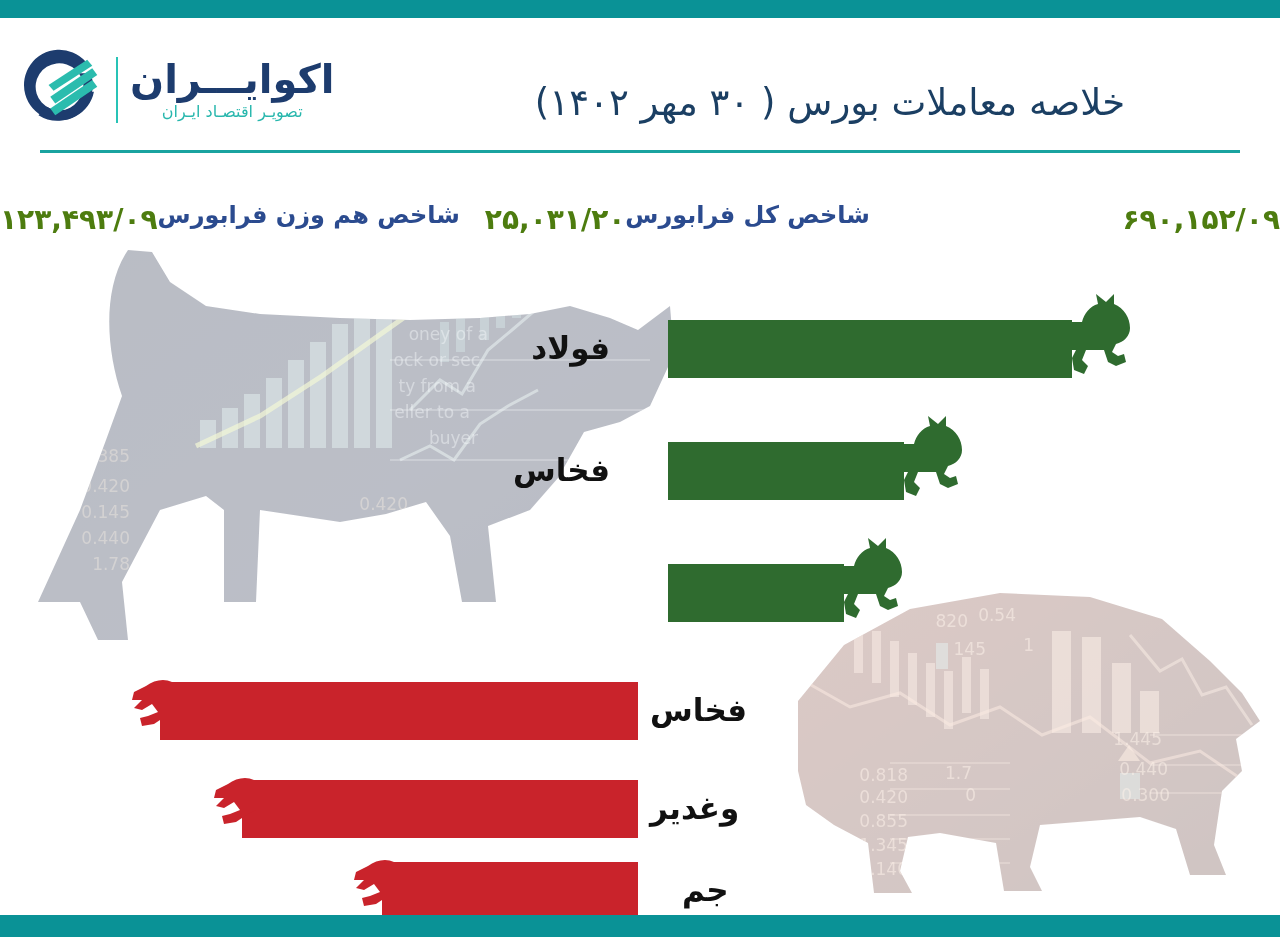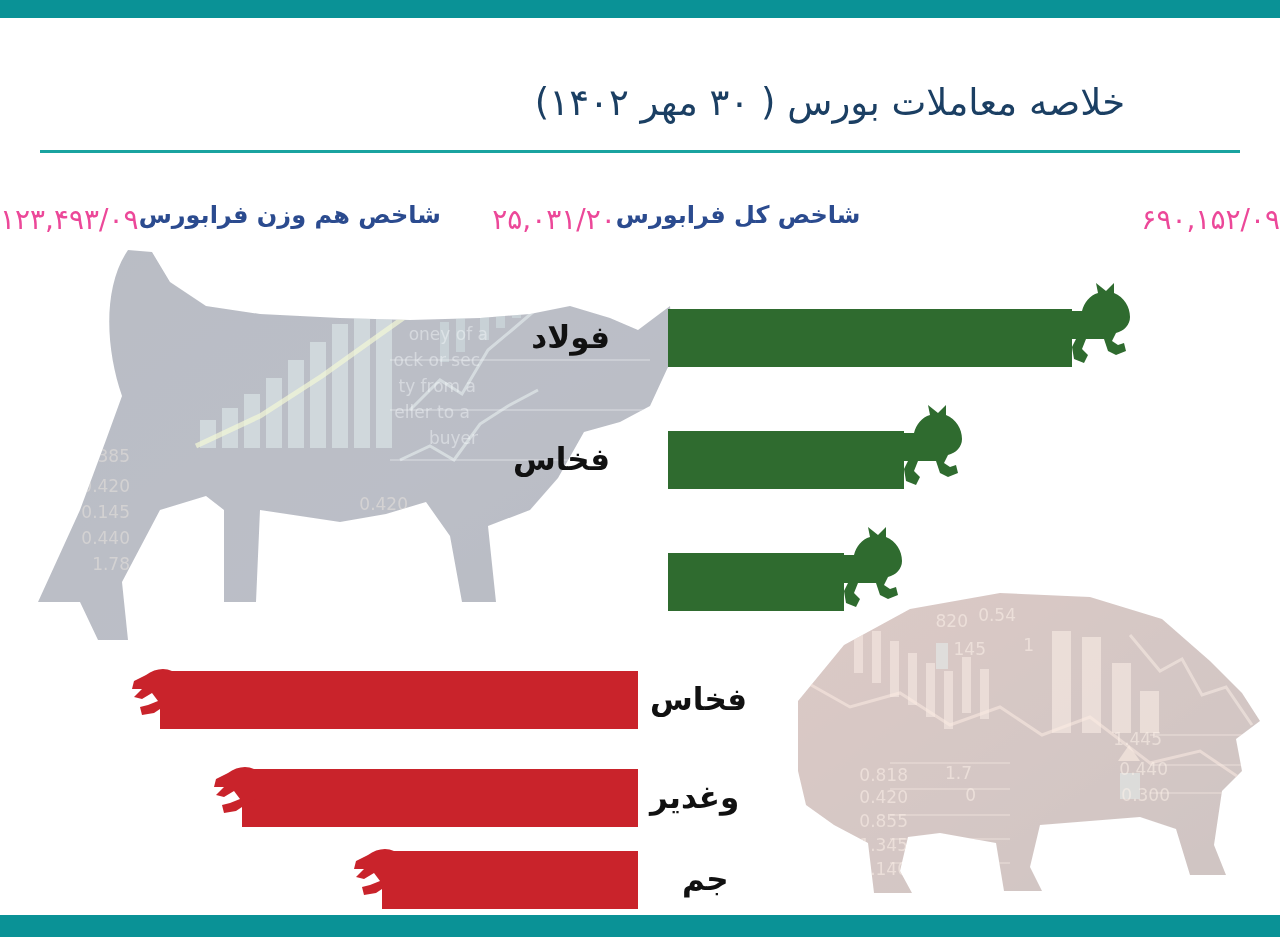--- a/index.html
+++ b/index.html
@@ -34,47 +34,65 @@
     direction:rtl;white-space:nowrap;
   }
 
   .header-underline{position:absolute;left:40px;top:150px;width:1200px;height:3px;background:#19a3a0;}
 
   
   .stats{position:absolute;left:0;top:172px;width:1280px;height:86px;
          display:flex;flex-direction:row;direction:rtl;}
   .stat{flex:1 1 0;display:flex;align-items:center;justify-content:flex-start;}
   .stat .label{font-size:24px;font-weight:bold;color:#2b4b8f;white-space:nowrap;line-height:1.25;}
-  .stat .value{font-size:28px;font-weight:normal;color:#ec4899;margin-top:8px;white-space:nowrap;letter-spacing:0.5px;}
+  .stat .value{font-size:28px;font-weight:bold;color:#4d7c0f;margin-top:8px;white-space:nowrap;letter-spacing:0.5px;}
 
   
   .bg-bull{position:absolute;left:10px;top:210px;width:700px;height:430px;opacity:0.30;pointer-events:none;}
   .bg-bear{position:absolute;left:790px;top:575px;width:480px;height:340px;opacity:0.26;pointer-events:none;}
 
   
-  .chart{position:absolute;left:0;top:259px;width:1280px;height:640px;}
+  .chart{position:absolute;left:0;top:270px;width:1280px;height:640px;}
   .row{position:absolute;height:90px;}
   .bar{position:absolute;top:22px;height:58px;}
   .bar.green{background:#2f6b2f;}
   .bar.red{background:#c9232b;}
   .row-label{position:absolute;top:20px;font-size:31px;font-weight:bold;color:#111;
              line-height:60px;white-space:nowrap;direction:rtl;}
   .animal-head{position:absolute;top:-6px;width:96px;height:96px;}
   .animal-head.bull{}
   .animal-head.bear{}
 </style>
 </head>
 <body>
 
 <div class="canvas">
 
   <div class="rule-top"></div>
 
   <div class="header">
 
+    <div class="logo-wrap">
+      <span class="logo-mark">
+        <svg viewBox="0 0 100 100" width="84" height="84" aria-hidden="true">
+          <path d="M78 16 A42 42 0 1 0 88 52 L74 52 A28 28 0 1 1 66 26 Z" fill="#1d3c6e"></path>
+          <path d="M22 80 A42 42 0 0 0 84 30 L70 30 A28 28 0 0 1 32 70 Z" fill="#1d3c6e"></path>
+          <g fill="#2bbcae">
+            <polygon points="36,58 86,24 92,32 42,66"></polygon>
+            <polygon points="36,72 86,38 92,46 42,80"></polygon>
+            <polygon points="34,44 80,14 86,21 40,51"></polygon>
+          </g>
+        </svg>
+      </span>
+      <span class="logo-divider"></span>
+      <span class="logo-text">
+        <span class="line1">اکوایـــران</span>
+        <span class="line2">تصویـر اقتصـاد ایـران</span>
+      </span>
+    </div>
 
     <div class="main-title">خلاصه معاملات بورس  ( ۳۰ مهر ۱۴۰۲)</div>
   </div>
 
   <div class="header-underline"></div>
 
   <div class="stats">
     <div class="stat">
       <span class="value">۶۹۰,۱۵۲/۰۹</span>
     </div>

